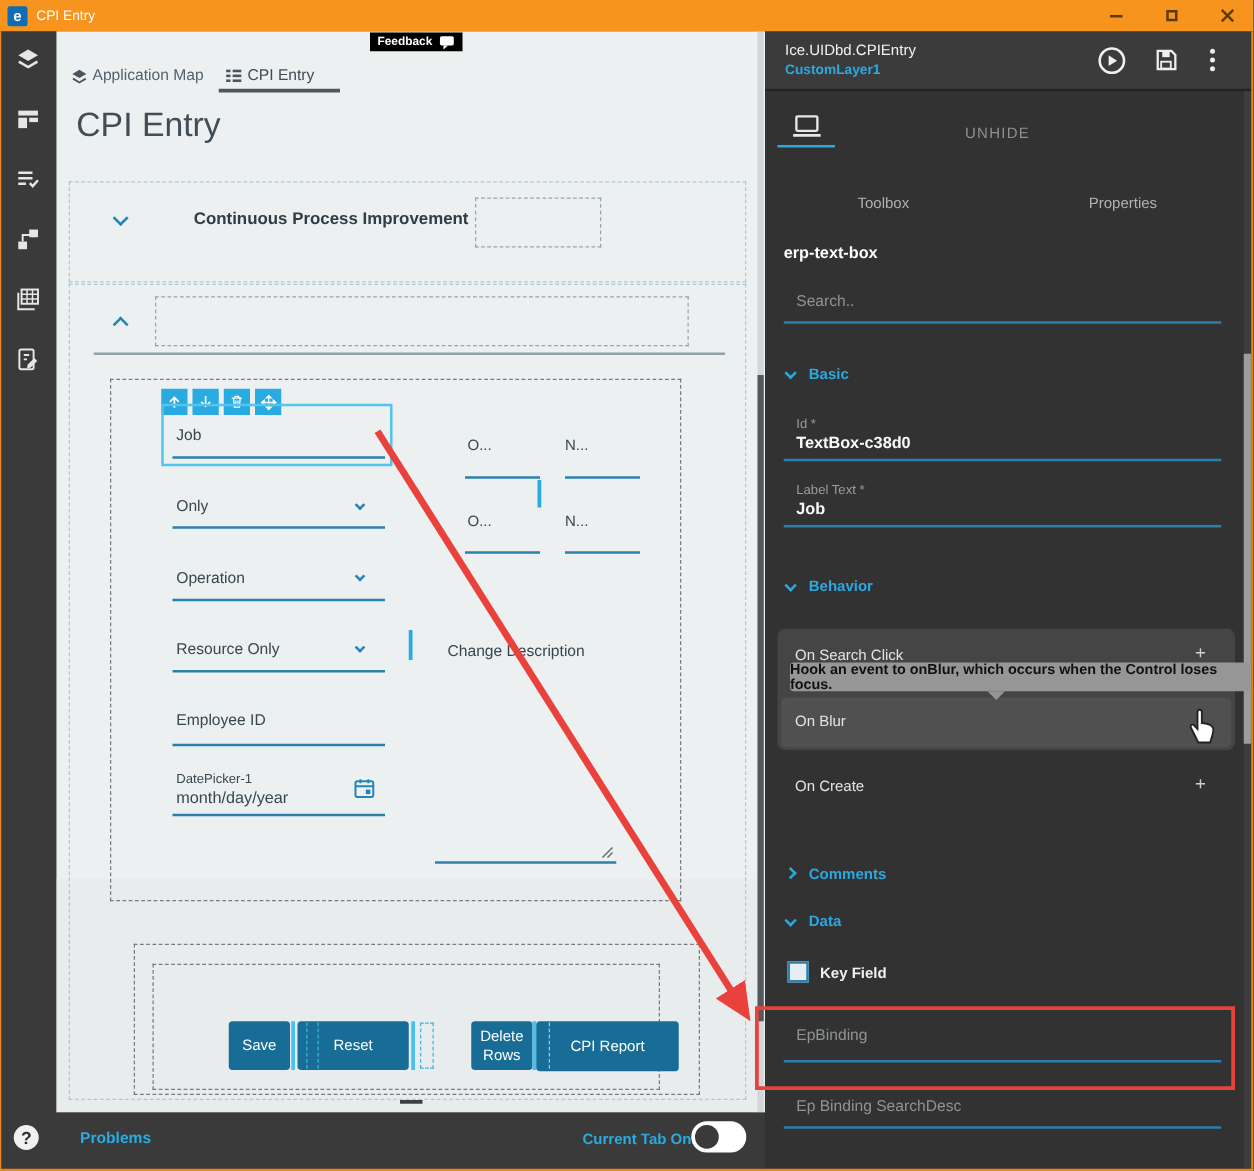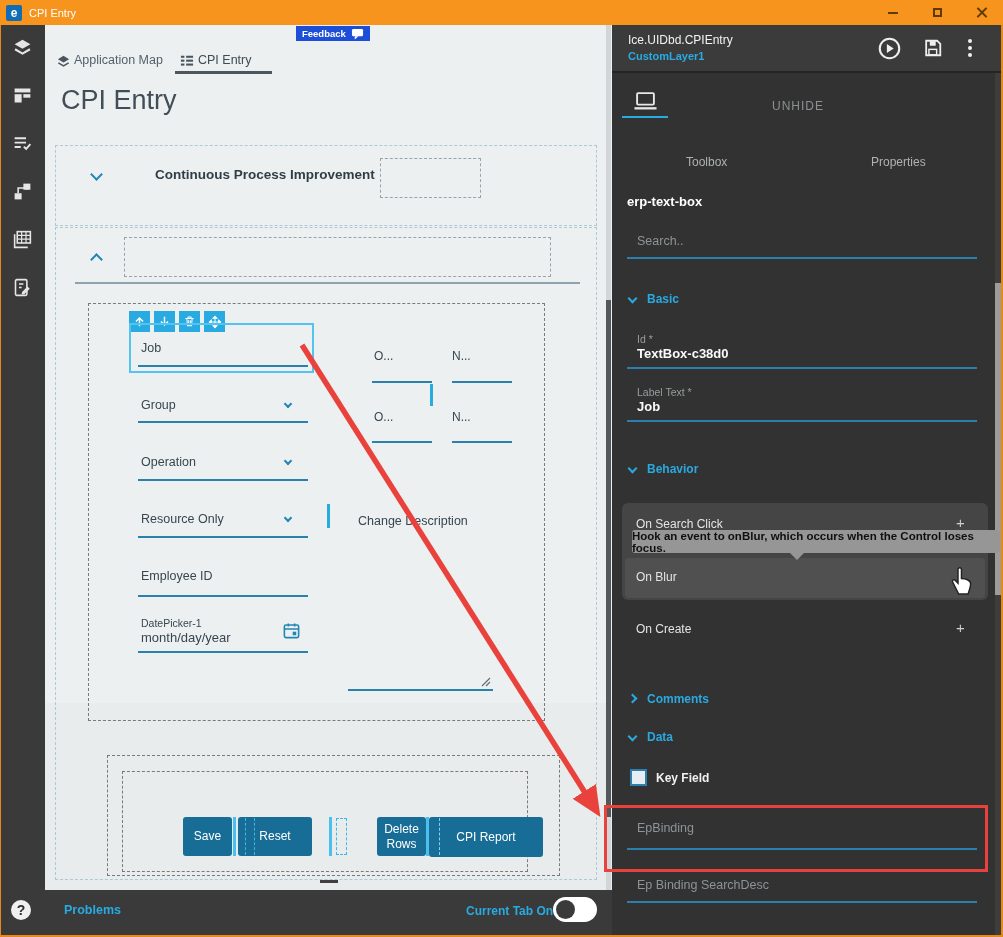--- a/index.html
+++ b/index.html
@@ -44,21 +44,21 @@
   .fld-label{font-size:12.5px;color:#37474f;}
   .fld-line{height:2px;background:#2a81ab;}
   .mini-label{font-size:12px;color:#37474f;}
   .cursor-bar{width:3px;background:#29abe2;}
   .btn-blue{background:#176d96;color:#fff;font-size:12px;border-radius:3px;display:flex;align-items:center;justify-content:center;text-align:center;line-height:1.25;}
   .ins-bar{width:3px;background:#49c0ed;}
   .dash-cyan{border:1px dashed #3db7e8;}
   .sel-box{border:2px solid #53c3ef;}
   .mini-tb{display:flex;gap:4px;}
   .mini-tb .tbtn{width:21px;height:21px;background:#29abe2;display:flex;align-items:center;justify-content:center;}
-  .feedback{background:#1d4ed8;color:#fff;font-size:9.5px;font-weight:bold;display:flex;align-items:center;gap:5px;
+  .feedback{background:#000000;color:#fff;font-size:9.5px;font-weight:bold;display:flex;align-items:center;gap:5px;
             padding:2px 6px;height:15px;}
 
   
   .panel{position:absolute;top:25px;left:612px;width:391px;height:910px;background:#323232;z-index:20;}
   .panel-header{position:absolute;top:0;left:0;width:100%;height:48px;background:#3b3b3b;border-bottom:2px solid #242424;}
   .panel-title{font-size:12px;color:#f2f2f2;}
   .panel-layer{font-size:11px;font-weight:bold;color:#29abe2;}
   .p-gray{color:#8d9396;}
   .p-sec{font-size:12px;font-weight:bold;color:#2aa9e0;}
   .p-chev{display:inline-block;width:7px;height:7px;border-right:2px solid #2aa9e0;border-bottom:2px solid #2aa9e0;}
@@ -202,21 +202,21 @@
       <div class="tbtn">
           <svg width="14" height="14" viewBox="0 0 22 22">
             <path d="M11 2l3 3.2H8zM11 20l3-3.2H8zM2 11l3.2-3v6zM20 11l-3.2-3v6zM11 5v12M5 11h12" fill="#fff" stroke="#fff" stroke-width="1.6"></path>
           </svg>
         </div>
     </div>
     <div class="abs sel-box" style="left:84px;top:298px;width:185px;height:50px;"></div>
     <div class="abs fld-label" style="left:96px;top:316px;">Job</div>
     <div class="abs fld-line" style="left:93px;top:340px;width:170px;"></div>
 
-    <div class="abs fld-label" style="left:96px;top:373px;">Group</div>
+    <div class="abs fld-label" style="left:96px;top:373px;">Only</div>
     <span class="abs chev chev-down chev-sm" style="left:240px;top:376px;"></span>
     <div class="abs fld-line" style="left:93px;top:396px;width:170px;"></div>
 
     <div class="abs fld-label" style="left:96px;top:430px;">Operation</div>
     <span class="abs chev chev-down chev-sm" style="left:240px;top:433px;"></span>
     <div class="abs fld-line" style="left:93px;top:454px;width:170px;"></div>
 
     <div class="abs fld-label" style="left:96px;top:487px;">Resource Only</div>
     <span class="abs chev chev-down chev-sm" style="left:240px;top:490px;"></span>
     <div class="abs fld-line" style="left:93px;top:511px;width:170px;"></div>
@@ -248,21 +248,21 @@
     <div class="abs fld-line" style="left:303px;top:664px;width:145px;"></div>
     <svg class="abs" style="left:434px;top:650px;" width="12" height="12" viewBox="0 0 12 12">
         <path d="M3 11L11 3M7 11l4-4" stroke="#607078" stroke-width="1.2" fill="none"></path>
       </svg>
 
     <div class="abs dash-inner" style="left:62px;top:730px;width:453px;height:121px;"></div>
     <div class="abs dash-inner" style="left:77px;top:746px;width:406px;height:101px;"></div>
 
     <div class="abs btn-blue" style="left:138px;top:792px;width:49px;height:39px;">Save</div>
     <div class="abs ins-bar" style="left:188px;top:792px;height:39px;"></div>
-    <div class="abs btn-blue" style="left:193px;top:792px;width:74px;height:39px;">Reset</div>
+    <div class="abs btn-blue" style="left:193px;top:792px;width:89px;height:39px;">Reset</div>
     <div class="abs dash-cyan" style="left:200px;top:793px;width:10px;height:37px;border-top:none;border-bottom:none;"></div>
     <div class="abs ins-bar" style="left:284px;top:792px;height:39px;"></div>
     <div class="abs dash-cyan" style="left:291px;top:793px;width:11px;height:37px;"></div>
 
     <div class="abs btn-blue" style="left:332px;top:792px;width:49px;height:39px;">Delete Rows</div>
     <div class="abs ins-bar" style="left:381px;top:792px;height:39px;"></div>
     <div class="abs btn-blue" style="left:384px;top:792px;width:114px;height:40px;padding:0 0;">CPI Report</div>
     <div class="abs" style="left:394px;top:793px;width:0;height:37px;border-left:1px dashed #7fd4f3;"></div>
 
     <div class="abs" style="left:275px;top:855px;width:18px;height:3px;background:#3f3f3f;"></div>

